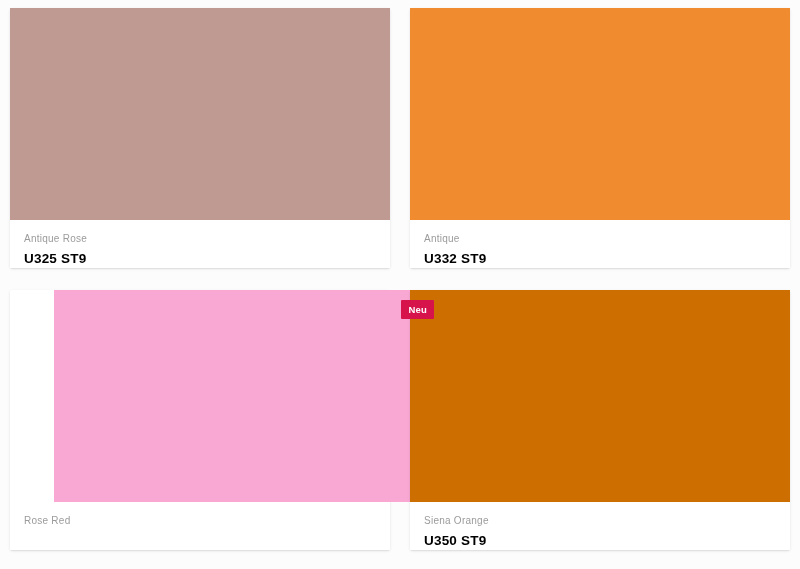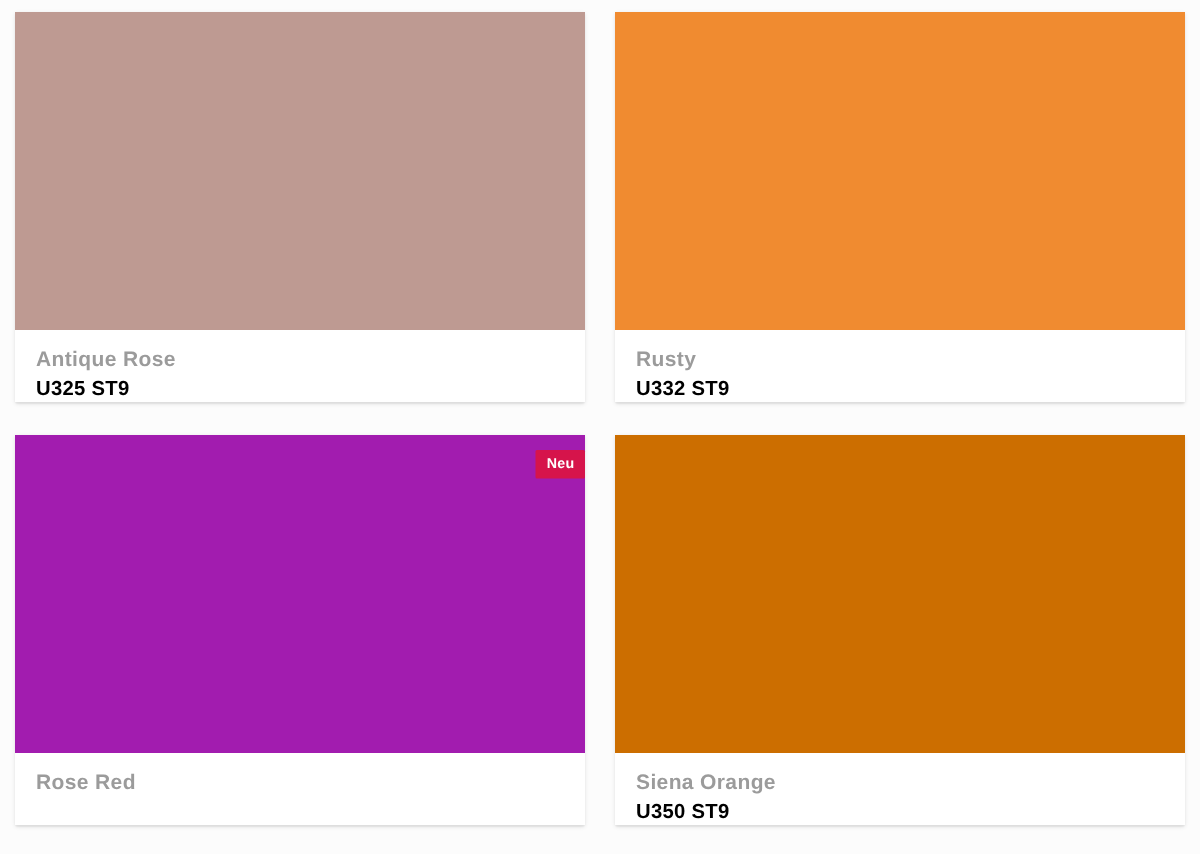--- a/index.html
+++ b/index.html
@@ -40,25 +40,25 @@
     flex: 0 0 212px;
   }
 
   .swatch-info {
     flex: 1 1 auto;
     padding: 13px 14px 0 14px;
     background: #ffffff;
   }
 
   .swatch-name {
-    font-size: 14px;
+    font-size: 10px;
     line-height: 12px;
     color: #9b9b9b;
     letter-spacing: 0.25px;
-    font-weight: 700;
+    font-weight: 400;
     margin: 0 0 6px 0;
     white-space: nowrap;
   }
 
   .swatch-code {
     font-size: 13.5px;
     line-height: 16px;
     color: #000000;
     font-weight: bold;
     letter-spacing: 0.2px;
@@ -94,27 +94,27 @@
       <div class="swatch-name">Antique Rose</div>
       <div class="swatch-code">U325 ST9</div>
     </div>
   </div>
 
   <div class="swatch-card">
     <div class="swatch-color" style="background-color: rgb(240, 139, 48);">
       
     </div>
     <div class="swatch-info">
-      <div class="swatch-name">Rusty</div>
+      <div class="swatch-name">Antique</div>
       <div class="swatch-code">U332 ST9</div>
     </div>
   </div>
 
   <div class="swatch-card">
-    <div class="swatch-color" style="background-color: #a21caf;">
+    <div class="swatch-color" style="background-color: #f9a8d4; margin-left: 44px;">
       <span class="swatch-badge">Neu</span>
     </div>
     <div class="swatch-info">
       <div class="swatch-name">Rose Red</div>
     </div>
   </div>
 
   <div class="swatch-card">
     <div class="swatch-color" style="background-color: rgb(204, 110, 0);">
       

